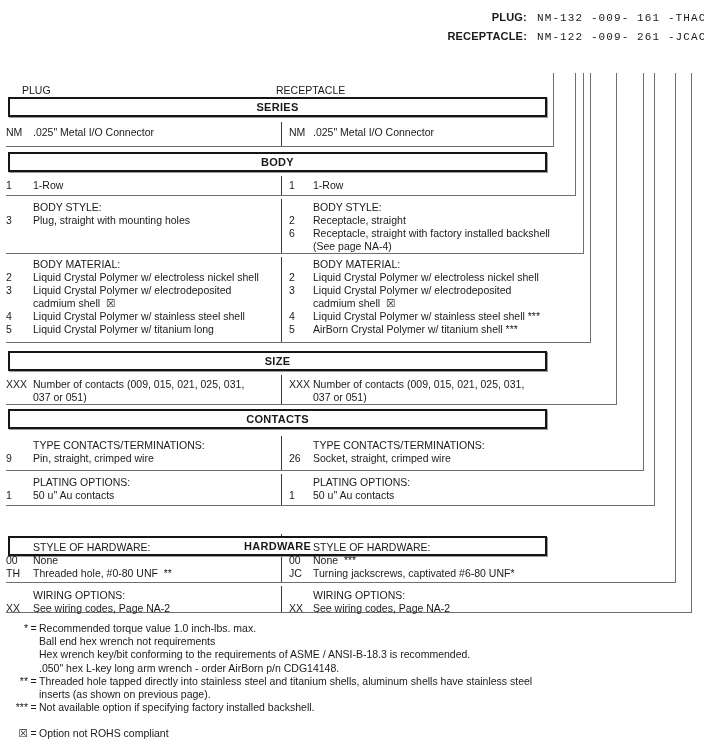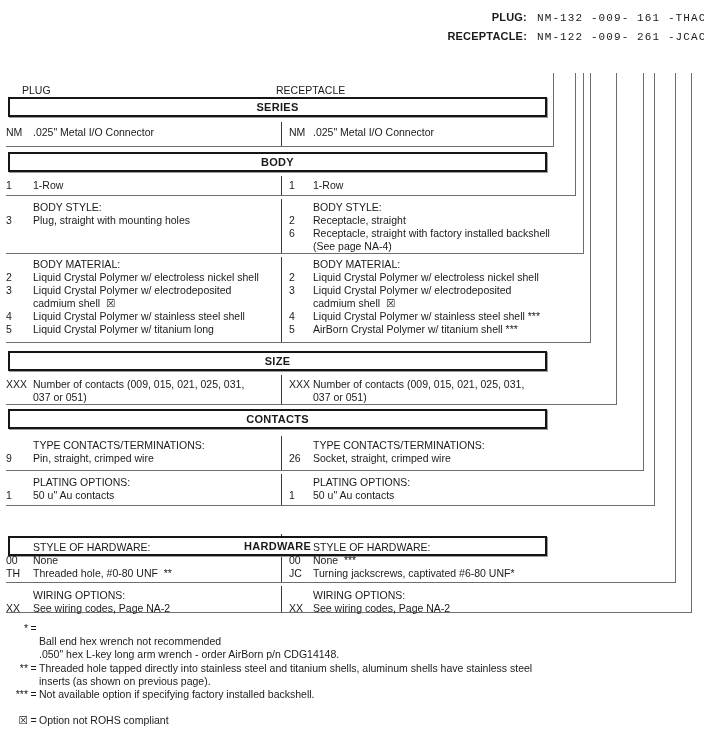--- a/index.html
+++ b/index.html
@@ -211,29 +211,31 @@
     <span class="ln">XX</span>
     <span class="lt">See wiring codes, Page NA-2</span>
     <span class="rn">XX</span>
     <span class="rt">See wiring codes, Page NA-2</span>
   </div>
 
   <div class="fn">
     <div class="fnrow">
       <span class="fnmark">*</span>
       <span class="fneq">=</span>
-    </div>
-    <div class="fnrow">
-      <span class="fnmark"></span>
-      <span class="fneq"></span>
-      <span class="fntext">Ball end hex wrench not recommended</span>
-    </div>
-    <div class="fnrow">
-      <span class="fnmark"></span>
-      <span class="fneq"></span>
+      <span class="fntext">Recommended torque value 1.0 inch-lbs. max.</span>
+    </div>
+    <div class="fnrow">
+      <span class="fnmark"></span>
+      <span class="fneq"></span>
+      <span class="fntext">Ball end hex wrench not requirements</span>
+    </div>
+    <div class="fnrow">
+      <span class="fnmark"></span>
+      <span class="fneq"></span>
+      <span class="fntext">Hex wrench key/bit conforming to the requirements of ASME / ANSI-B-18.3 is recommended.</span>
     </div>
     <div class="fnrow">
       <span class="fnmark"></span>
       <span class="fneq"></span>
       <span class="fntext">.050" hex L-key long arm wrench - order AirBorn p/n CDG14148.</span>
     </div>
     <div class="fnrow">
       <span class="fnmark">**</span>
       <span class="fneq">=</span>
       <span class="fntext">Threaded hole tapped directly into stainless steel and titanium shells, aluminum shells have stainless steel</span>

